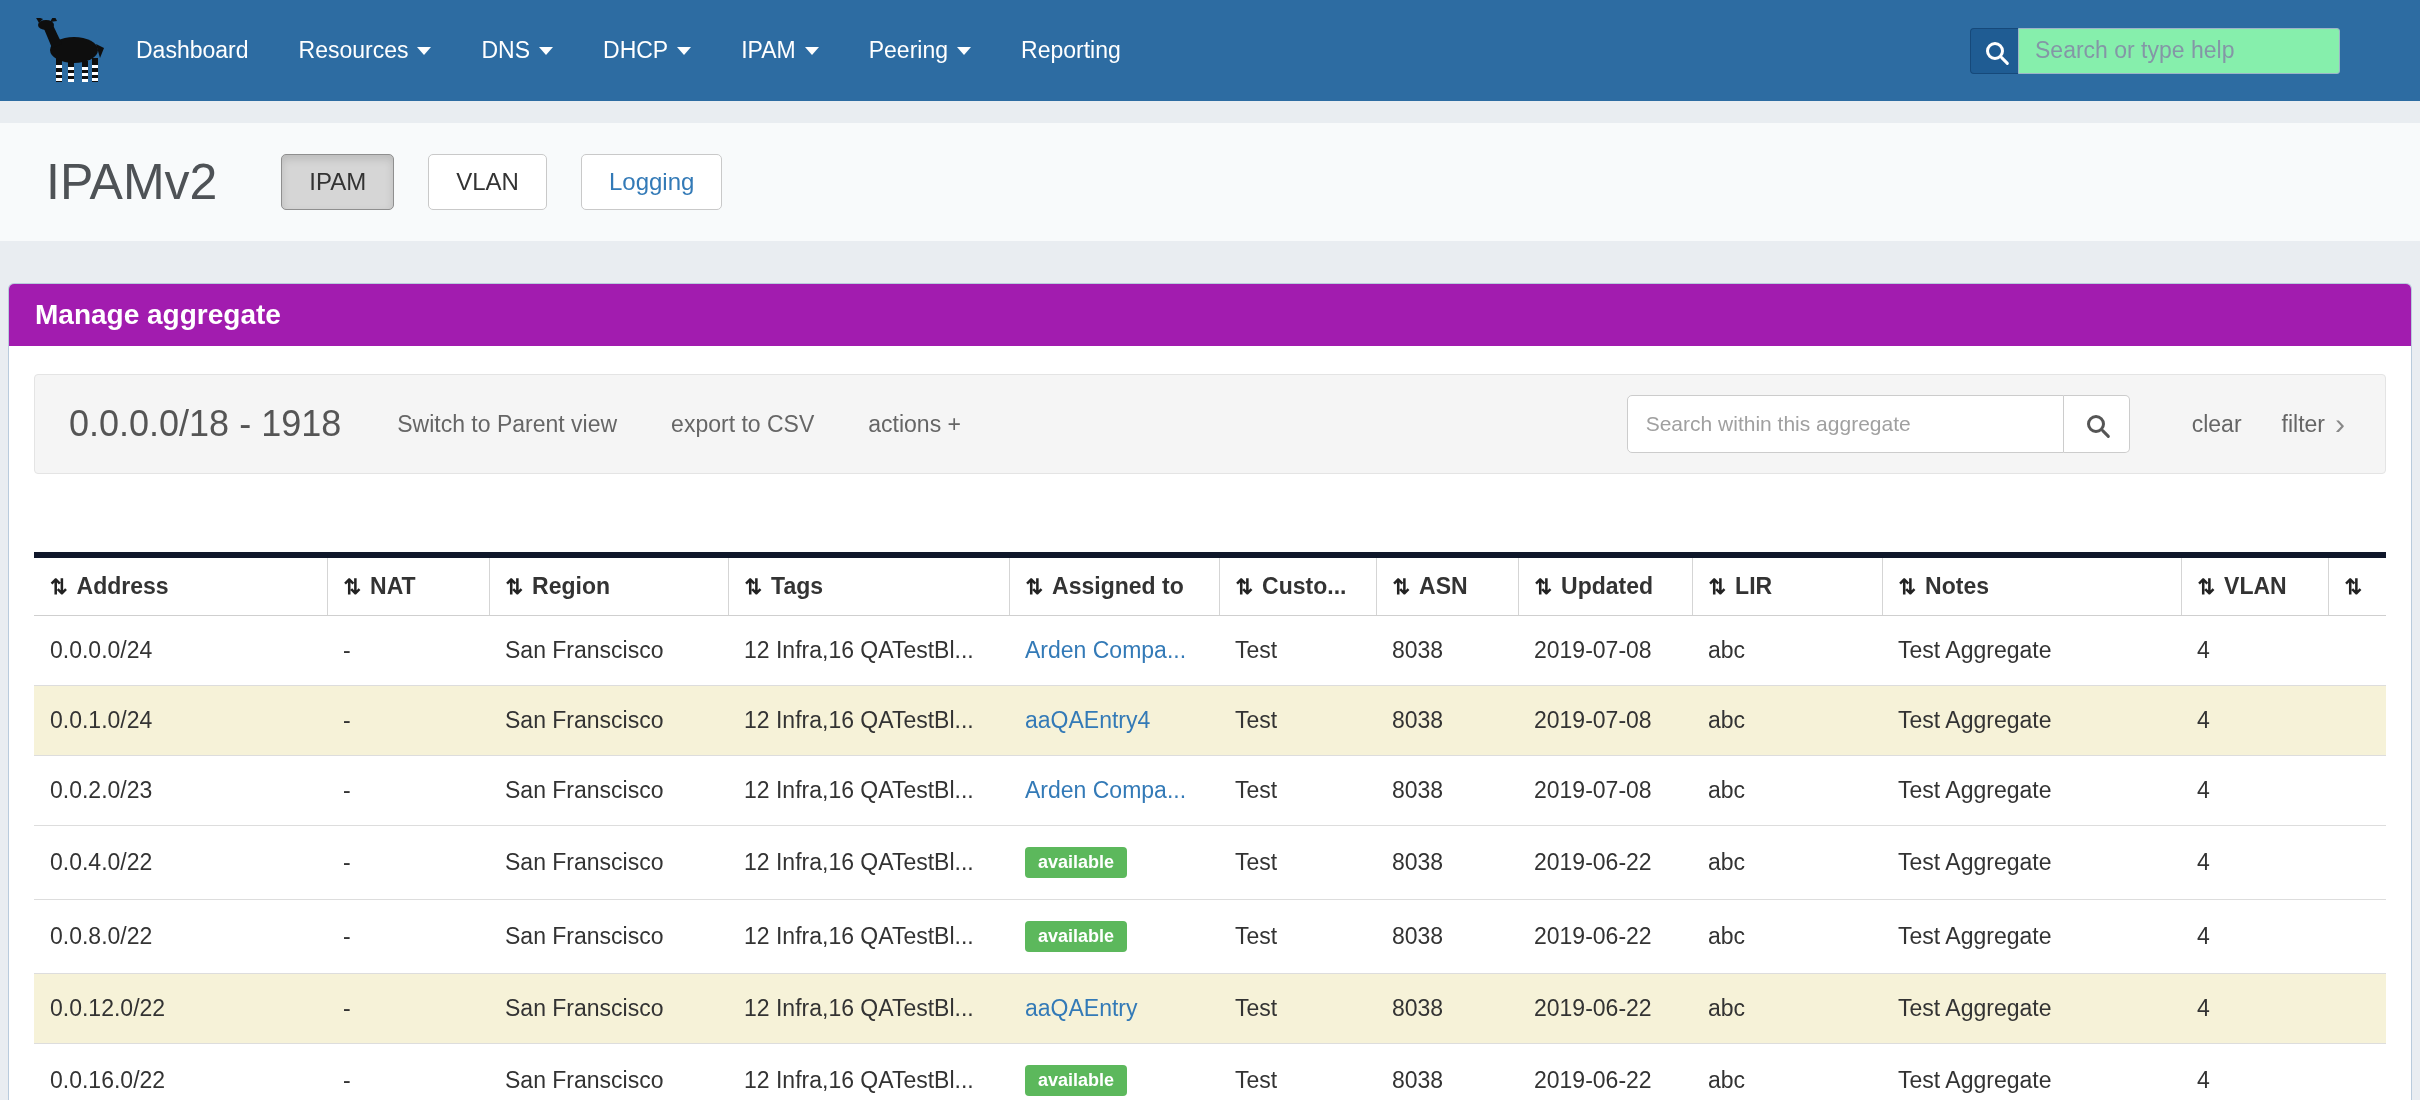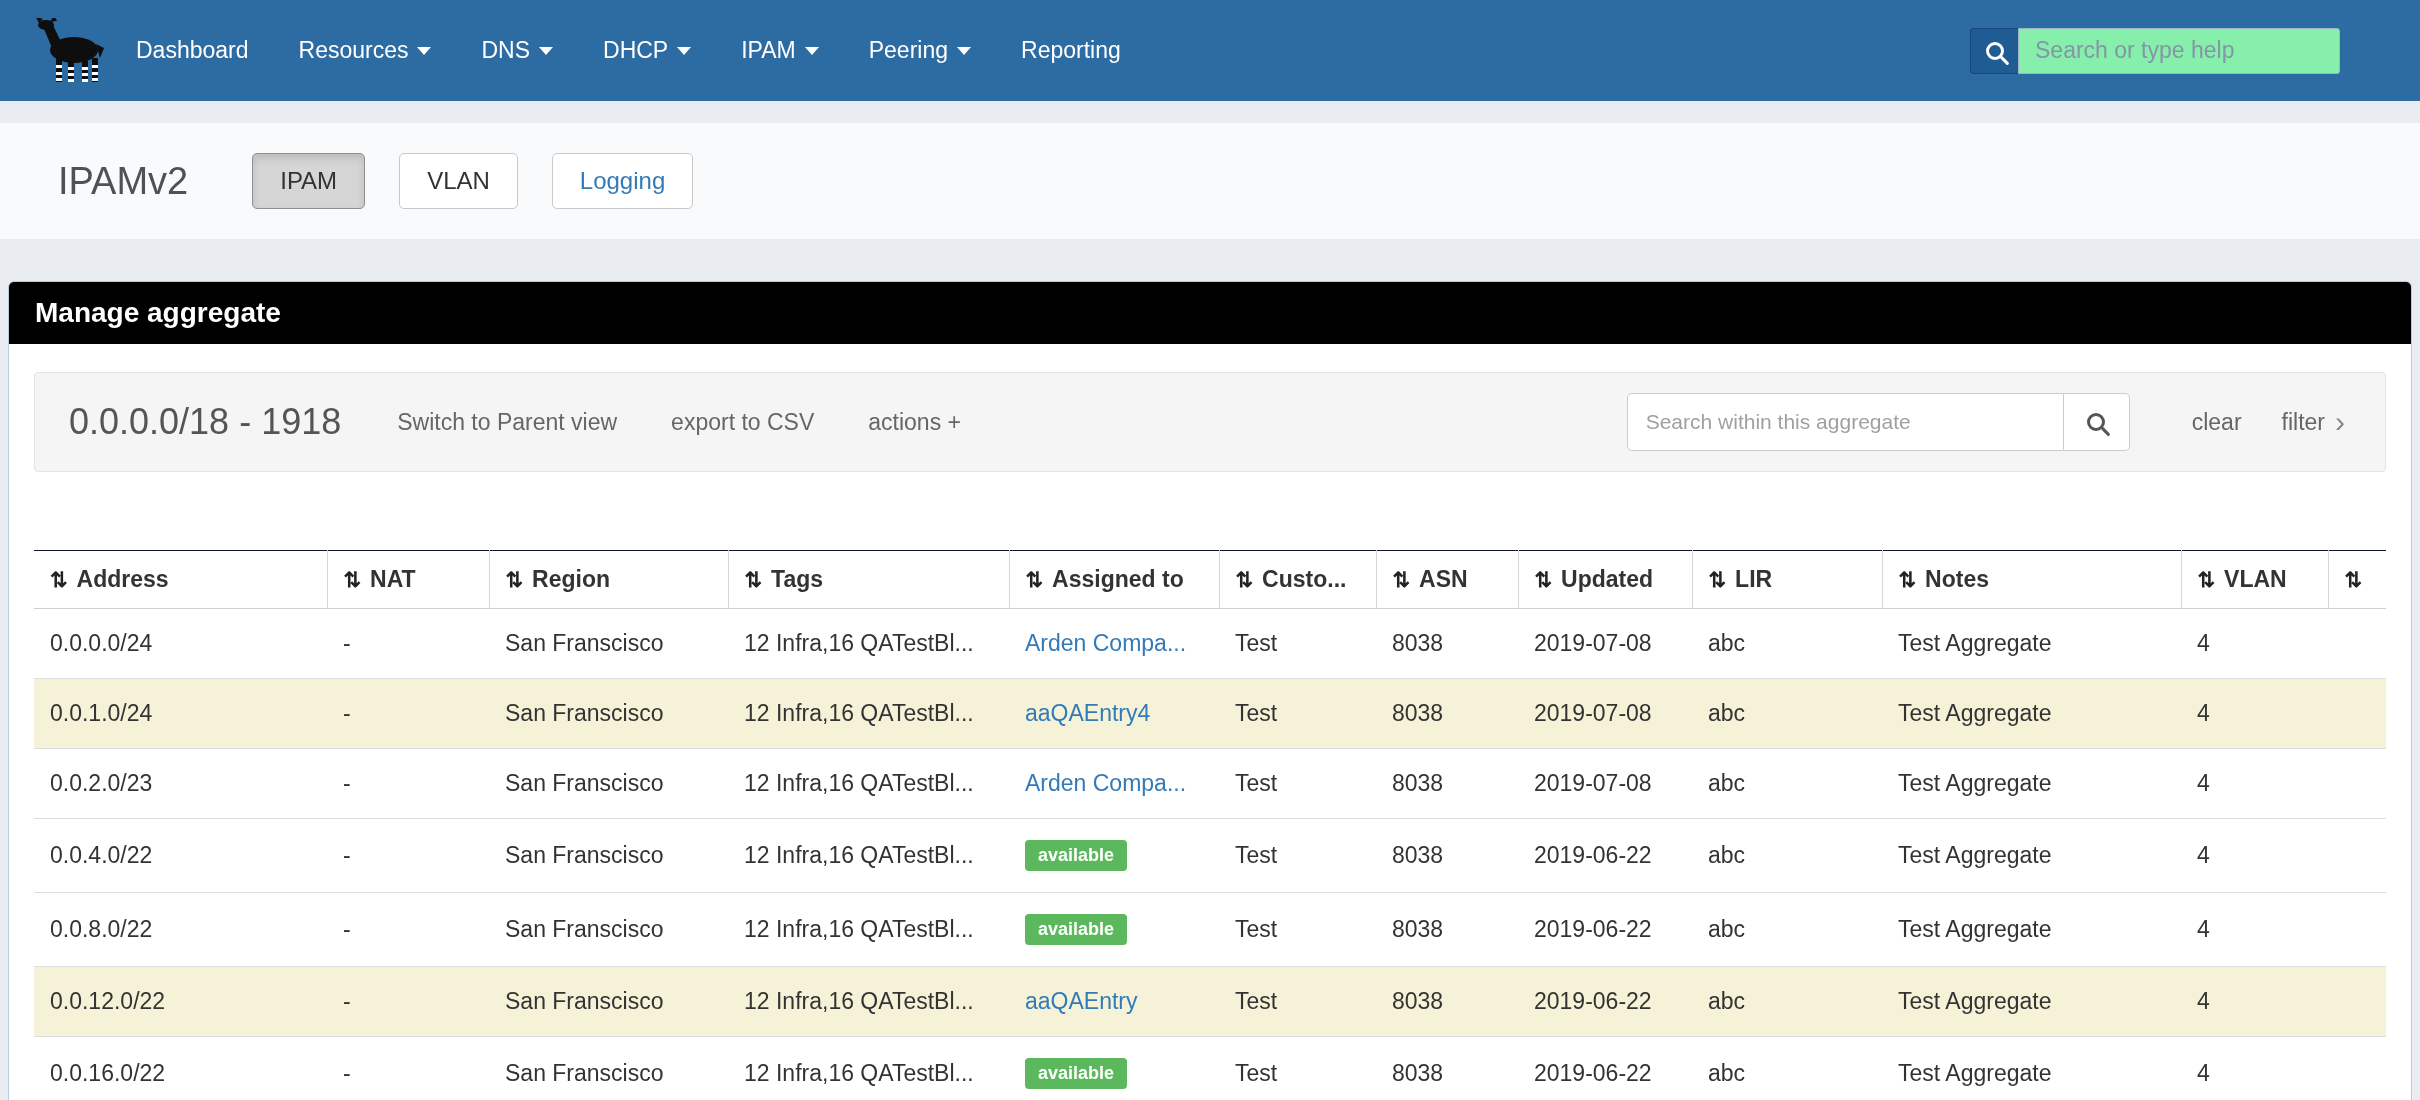--- a/index.html
+++ b/index.html
@@ -47,41 +47,41 @@
   .mag::after {
     content: ""; position: absolute; width: 11px; height: 3px; background: currentColor;
     right: -9px; bottom: -5px; transform: rotate(45deg); border-radius: 2px;
   }
 
   
   .title-strip {
     margin-top: 22px; background: #f8fafb;
     padding: 30px 42px; display: flex; align-items: center;
   }
-  .page-title { font-size: 38px; font-weight: 400; color: #4e5256; margin: 0 64px 0 16px; }
+  .page-title { font-size: 50px; font-weight: 400; color: #4e5256; margin: 0 64px 0 4px; }
   .btn {
     font-size: 24px; padding: 13px 27px; border-radius: 5px; margin-right: 34px;
     border: 1px solid #c9c9c9; background: #fff; color: #333; cursor: pointer;
     font-family: "Liberation Sans", sans-serif;
   }
   .btn-active {
     background: #d6d6d6; border-color: #8f8f8f;
     box-shadow: inset 0 4px 8px rgba(0,0,0,0.13);
   }
   .btn-primary-link { color: #337ab7; }
 
   
   .panel {
     margin: 42px 8px 0 8px; background: #fff;
     border: 1px solid #b9cbdc; border-bottom: none;
     border-radius: 6px 6px 0 0;
     height: 1100px;
   }
   .panel-heading {
-    background: #000000; color: #fff; font-size: 28px; font-weight: bold;
+    background: #a21caf; color: #fff; font-size: 28px; font-weight: bold;
     padding: 15px 26px; border-radius: 5px 5px 0 0;
   }
   .panel-body { padding: 28px 25px 0 25px; }
 
   .well {
     background: #f5f5f5; border: 1px solid #e4e4e4; border-radius: 4px;
     padding: 20px 40px 20px 34px; display: flex; align-items: center;
   }
   .agg-label { font-size: 36px; color: #555; margin-right: 56px; white-space: nowrap; }
   .tool-link { font-size: 23px; color: #666; margin-right: 54px; cursor: pointer; white-space: nowrap; }
@@ -98,21 +98,21 @@
   }
   .clear-link { margin-left: 62px; margin-right: 0; }
   .filter-link { margin-left: 40px; margin-right: 0; display: inline-flex; align-items: center; }
   .chev { font-size: 30px; color: #888; margin-left: 10px; line-height: 1; }
 
   
   .table-clip { overflow: hidden; margin-top: 78px; }
   table.agg { border-collapse: collapse; table-layout: fixed; width: 2414px; font-size: 23px; }
   table.agg th {
     text-align: left; font-weight: bold; padding: 15px 16px;
-    border-top: 1px solid #0f172a; border-bottom: 1px solid #cfcfcf; border-right: 1px solid #d5d5d5;
+    border-top: 6px solid #0f172a; border-bottom: 1px solid #cfcfcf; border-right: 1px solid #d5d5d5;
     white-space: nowrap; overflow: hidden; cursor: pointer;
   }
   table.agg th:last-child { border-right: none; }
   table.agg td {
     padding: 21px 16px; border-bottom: 1px solid #ddd;
     white-space: nowrap; overflow: hidden; text-overflow: ellipsis;
   }
   tr.highlight td { background: #f6f2d8; }
   .sort { font-weight: 700; font-size: 21px; margin-right: 9px; color: #222; }
   .cell-link { color: #337ab7; cursor: pointer; }

